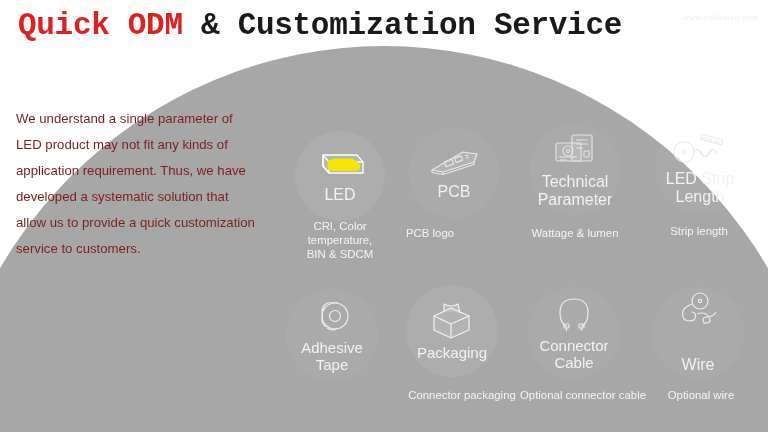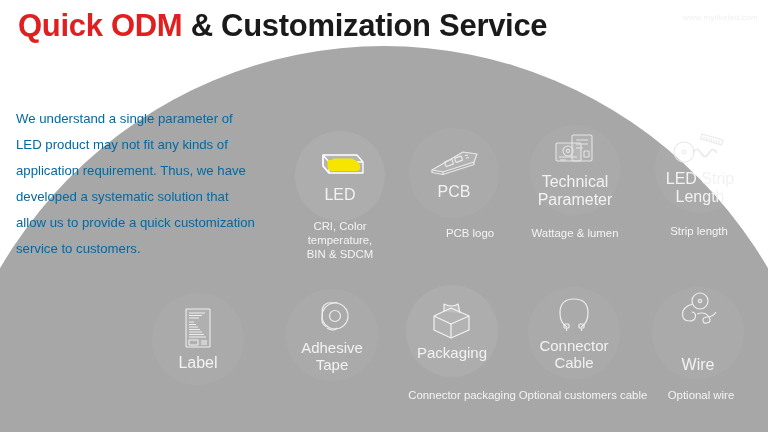--- a/index.html
+++ b/index.html
@@ -36,39 +36,40 @@
   
   .title{
     position:absolute;
     left:18px;top:8px;
     font-size:31px;
     font-weight:bold;
     letter-spacing:-0.3px;
     white-space:nowrap;
     color:#1a1a1a;
     z-index:6;
+    font-family:Liberation Mono, monospace;
   }
   .title .accent{color:#e02020;}
   .watermark{
     position:absolute;
     right:10px;top:13px;
     font-size:8px;
     color:#efefef;
     letter-spacing:0.3px;
     z-index:6;
   }
 
   
   .intro{
     position:absolute;
     left:16px;top:106px;
     width:240px;
     font-size:13.2px;
     line-height:26px;
-    color:#0369a1;
+    color:#7f1d1d;
     z-index:5;
   }
 
   
   .node{
     position:absolute;
     z-index:4;
     text-align:center;
   }
   .bubble{
@@ -157,21 +158,21 @@
             <path d="M47 16 L47 18.5 L16 28.5"></path>
             <rect x="18" y="14.5" width="8" height="5" rx="0.6" transform="rotate(-20 22 17)"></rect>
             <rect x="28" y="11" width="7" height="4.5" rx="0.6" transform="rotate(-20 31.5 13)"></rect>
             <path d="M38 9.5 L41 9 M39 12 L42 11.5"></path>
           </g>
         </svg>
       </span>
       <span class="bubble-label">PCB</span>
     </div>
   </div>
-  <div class="caption" style="left:420px;top:226px;width:100px;text-align:center;">PCB logo</div>
+  <div class="caption" style="left:380px;top:226px;width:100px;text-align:center;">PCB logo</div>
 
   <div class="node r1" style="left:530px;top:125px;width:90px;height:90px;">
     <div class="bubble">
       <span class="glyph">
         <svg width="46" height="38" viewBox="0 0 46 38">
           <g fill="none" stroke="#e4e4e4" stroke-width="1.1" stroke-linejoin="round">
             <rect x="20" y="3" width="20" height="26" rx="1.4" fill="rgba(255,255,255,0.07)"></rect>
             <path d="M24 8 H36 M24 12 H36 M24 16 H31"></path>
             <rect x="32" y="19" width="5" height="6" rx="0.8"></rect>
             <rect x="4" y="11" width="25" height="18" rx="1.4" fill="rgba(255,255,255,0.10)"></rect>
@@ -200,36 +201,20 @@
             <path d="M33 5.5 v3 M35.5 6.2 v3 M38 7 v3 M40.5 7.7 v3 M43 8.4 v3 M45.5 9.1 v3 M48 9.8 v3"></path>
           </g>
         </svg>
       </span>
       <span class="bubble-label">LED Strip
 Length</span>
     </div>
   </div>
   <div class="caption" style="left:648px;top:224px;width:102px;">Strip length</div>
 
-  <div class="node r2" style="left:152px;top:293px;width:92px;height:92px;">
-    <div class="bubble">
-      <span class="glyph">
-        <svg width="34" height="44" viewBox="0 0 34 44">
-          <g fill="none" stroke="#ededed" stroke-width="1.1" stroke-linejoin="round">
-            <rect x="5" y="2" width="24" height="38" rx="0.8" fill="rgba(255,255,255,0.07)"></rect>
-            <path d="M8 6 H24 M8 8.5 H21 M8 11 H18"></path>
-            <path d="M8 15 H13 M8 17.5 H15 M8 20 H17 M8 22.5 H19 M8 25 H21 M8 27.5 H23 M8 30 H25"></path>
-            <rect x="8" y="33" width="9" height="5" rx="0.5"></rect>
-            <path d="M21 33 v5 M23 33 v5 M25 33 v5"></path>
-          </g>
-        </svg>
-      </span>
-      <span class="bubble-label" style="font-size:16px;">Label</span>
-    </div>
-  </div>
 
   <div class="node r2" style="left:286px;top:289px;width:92px;height:92px;">
     <div class="bubble">
       <span class="glyph">
         <svg width="42" height="40" viewBox="0 0 42 40">
           <g fill="none" stroke="#ededed" stroke-width="1.2" stroke-linejoin="round">
             <circle cx="24" cy="19" r="13"></circle>
             <circle cx="24" cy="19" r="5.5"></circle>
             <path d="M11.5 19 q-2 -10 5 -13 l10 -0.5"></path>
             <path d="M11.5 19 q-2 8 4 11"></path>
@@ -269,21 +254,21 @@
             <rect x="11" y="29" width="5" height="4" rx="1"></rect>
             <rect x="26" y="29" width="5" height="4" rx="1"></rect>
             <path d="M13.5 33 v3 M28.5 33 v3"></path>
           </g>
         </svg>
       </span>
       <span class="bubble-label">Connector
 Cable</span>
     </div>
   </div>
-  <div class="caption" style="left:508px;top:388px;width:150px;">Optional customers cable</div>
+  <div class="caption" style="left:508px;top:388px;width:150px;">Optional connector cable</div>
 
   <div class="node r2" style="left:652px;top:287px;width:92px;height:92px;">
     <div class="bubble">
       <span class="glyph">
         <svg width="48" height="40" viewBox="0 0 48 40">
           <g fill="none" stroke="#ededed" stroke-width="1.2" stroke-linejoin="round">
             <circle cx="26" cy="9" r="8"></circle>
             <circle cx="26" cy="9" r="1.6"></circle>
             <path d="M18.5 12 q-10 3 -10 10 q0 7 7 7 q6 0 6 -5 q0 -4 -4 -4"></path>
             <path d="M23 22 q8 -3 12 3 q3 5 -2 6 q-4 1 -4 -3 q0 -3 4 -3 q6 0 9 -5"></path>

